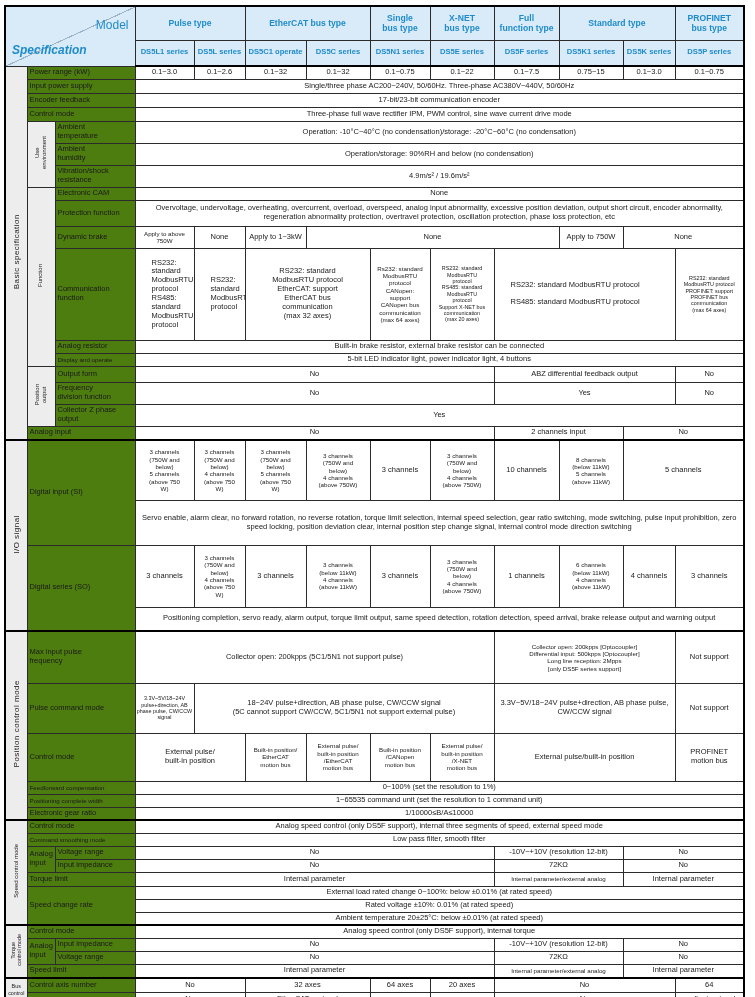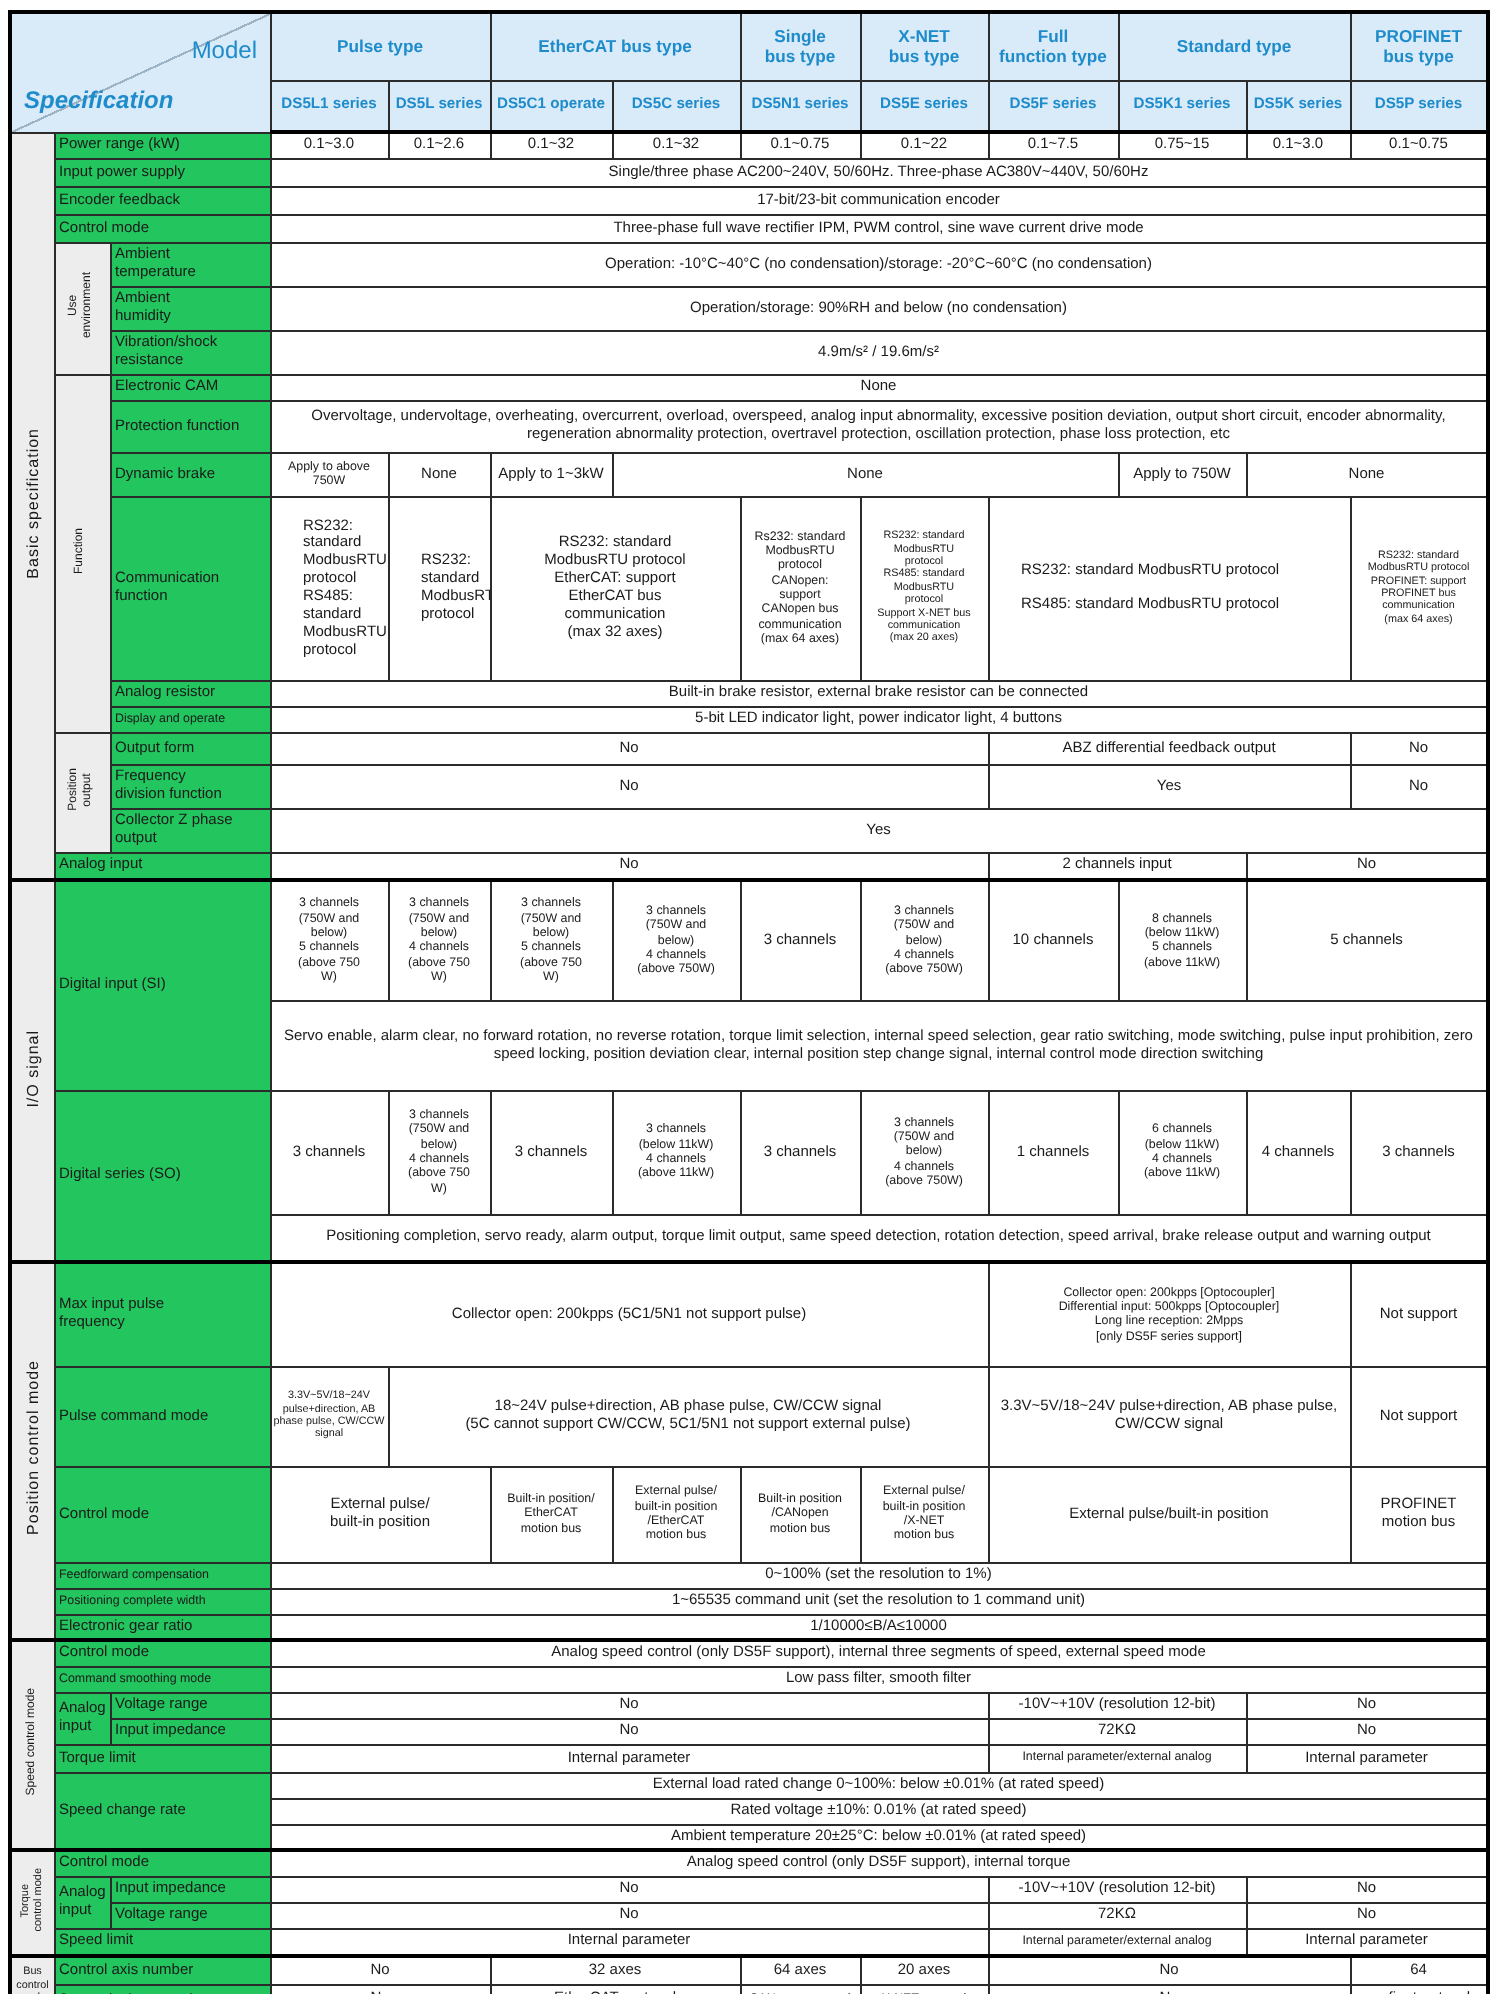--- a/index.html
+++ b/index.html
@@ -1,20 +1,20 @@
 <!DOCTYPE html>
 <html><head>
 <meta charset="utf-8">
 <style>
   html,body{margin:0;padding:0;background:#fff;font-family:"Liberation Sans",sans-serif;color:#1a1a1a;}
   table{border-collapse:collapse;table-layout:fixed;width:739px;margin:5px 4px;border:2px solid #000;}
   td,th{border:1px solid #2b2b2b;padding:0 1px;font-size:7.5px;line-height:1.18;text-align:center;vertical-align:middle;white-space:pre-line;overflow:hidden;font-weight:normal;}
   th.hdr{background:#d9eaf8;color:#1e8ccb;font-weight:bold;font-size:8.6px;}
   th.series{font-size:7.6px;}
-  .lbl{background:#22c55e;text-align:left;padding-left:2px;}
+  .lbl{background:#4d7c0f;text-align:left;padding-left:2px;}
   .sec{background:#ededed;}
   .sm{font-size:6.2px;}
   .xs{font-size:5.4px;}
   .tl{text-align:left;padding-left:16px;}
   .vt{display:inline-block;writing-mode:vertical-rl;transform:rotate(180deg);letter-spacing:.5px;}
   .vt8{font-size:8px;}
   .vt6{font-size:6px;letter-spacing:0;}
   .vt55{font-size:5.5px;letter-spacing:0;}
   .corner{background:#d9eaf8;position:relative;padding:0;
     background-image:linear-gradient(to bottom right,rgba(0,0,0,0) 49.5%,#9cb4c6 49.5%,#9cb4c6 50.5%,rgba(0,0,0,0) 50.5%);}

